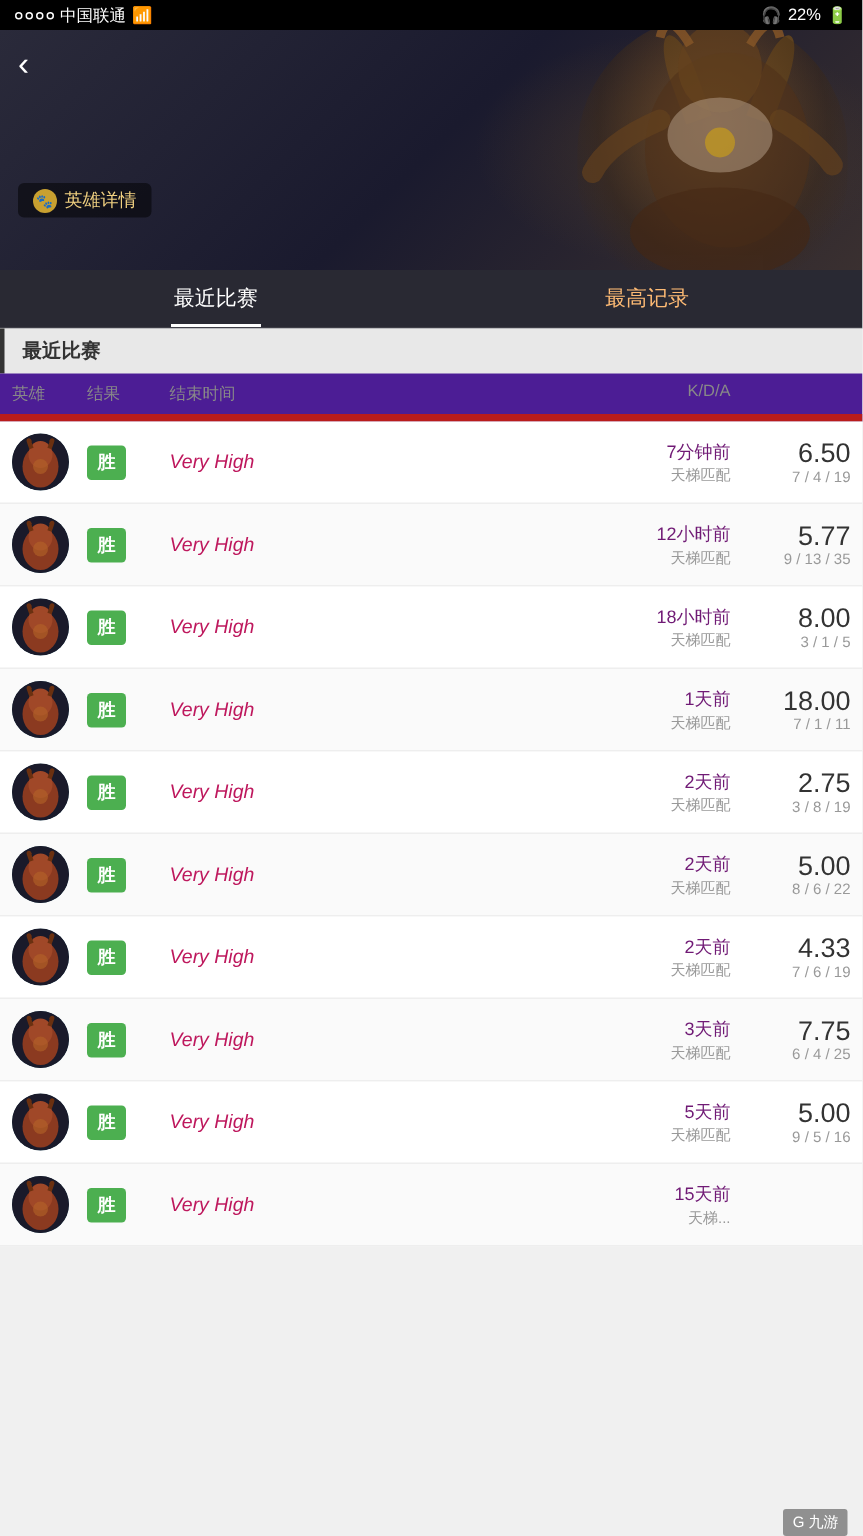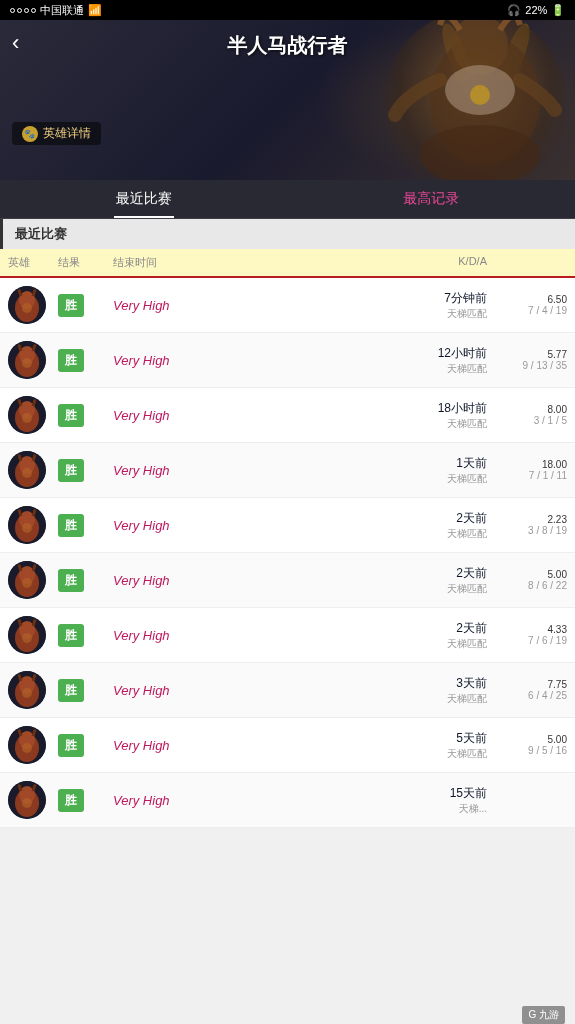--- a/index.html
+++ b/index.html
@@ -119,21 +119,21 @@
     
     .tabs-bar {
       background: rgba(30,30,40,0.95);
       display: flex;
       border-bottom: 1px solid rgba(255,255,255,0.1);
     }
     .tab {
       flex: 1;
       text-align: center;
       padding: 10px 0;
-      color: #ec4899;
+      color: #fdba74;
       font-size: 14px;
       cursor: pointer;
       position: relative;
     }
     .tab.active {
       color: #fff;
     }
     .tab.active::after {
       content: '';
       position: absolute;
@@ -153,22 +153,22 @@
       color: #333;
       font-weight: bold;
       border-left: 3px solid #333;
     }
 
     
     .table-header {
       display: grid;
       grid-template-columns: 50px 55px 1fr 100px 80px;
       padding: 6px 8px;
-      background: #fef9c3;
-      border-bottom: 2px solid #b91c1c;
+      background: #4c1d95;
+      border-bottom: 5px solid #b91c1c;
     }
     .th {
       font-size: 11px;
       color: #888;
       text-align: left;
     }
     .th:nth-child(4) { text-align: right; }
     .th:nth-child(5) { text-align: right; }
 
     
@@ -208,32 +208,32 @@
       font-size: 13px;
       color: #be185d;
       font-style: italic;
     }
 
     .time-col {
       text-align: right;
     }
     .time-main {
       font-size: 12px;
-      color: #0f172a;
+      color: #701a75;
     }
     .time-sub {
       font-size: 10px;
       color: #999;
     }
 
     .kda-col {
       text-align: right;
     }
     .kda-main {
-      font-size: 10px;
+      font-size: 18px;
       color: #333;
       font-weight: 500;
     }
     .kda-detail {
       font-size: 10px;
       color: #999;
     }
 
     
     .watermark {
@@ -291,21 +291,20 @@
     <ellipse cx="155" cy="70" rx="35" ry="25" fill="rgba(200,180,160,0.5)"></ellipse>
 
     <circle cx="155" cy="75" r="10" fill="rgba(200,160,40,0.9)"></circle>
 
     <ellipse cx="155" cy="135" rx="60" ry="30" fill="rgba(70,40,20,0.7)"></ellipse>
   </svg>
 
   <div class="back-button">
     <span>‹</span>
   </div>
-  <div class="hero-title">半人马战行者</div>
   <div class="hero-detail-badge">
     <span class="badge-icon">🐾</span>
     <span>英雄详情</span>
   </div>
 </div>
 
 <div class="tabs-bar">
   <div class="tab active">
     <span>最近比赛</span>
   </div>
@@ -423,21 +422,21 @@
     <circle cx="19" cy="22" r="5" fill="rgba(180,100,40,0.6)"></circle>
   </svg>
       </div>
       <div><span class="result-badge">胜</span></div>
       <div><span class="level-text">Very High</span></div>
       <div class="time-col">
         <div class="time-main">2天前</div>
     <div class="time-sub">天梯匹配</div>
       </div>
       <div class="kda-col">
-        <div class="kda-main">2.23</div>
+        <div class="kda-main">2.75</div>
       <div class="kda-detail">3 / 8 / 19</div>
       </div>
     </div>
     <div class="match-row">
       <div class="hero-avatar">
         <svg width="38" height="38" viewBox="0 0 38 38">
     <circle cx="19" cy="19" r="19" fill="#1a1a2a"></circle>
     <ellipse cx="19" cy="22" rx="12" ry="14" fill="#8b3a20"></ellipse>
     <ellipse cx="19" cy="14" rx="8" ry="9" fill="#a04828"></ellipse>
     <path d="M13,10 Q10,2 12,6" stroke="#6a3010" stroke-width="3" fill="none"></path>

